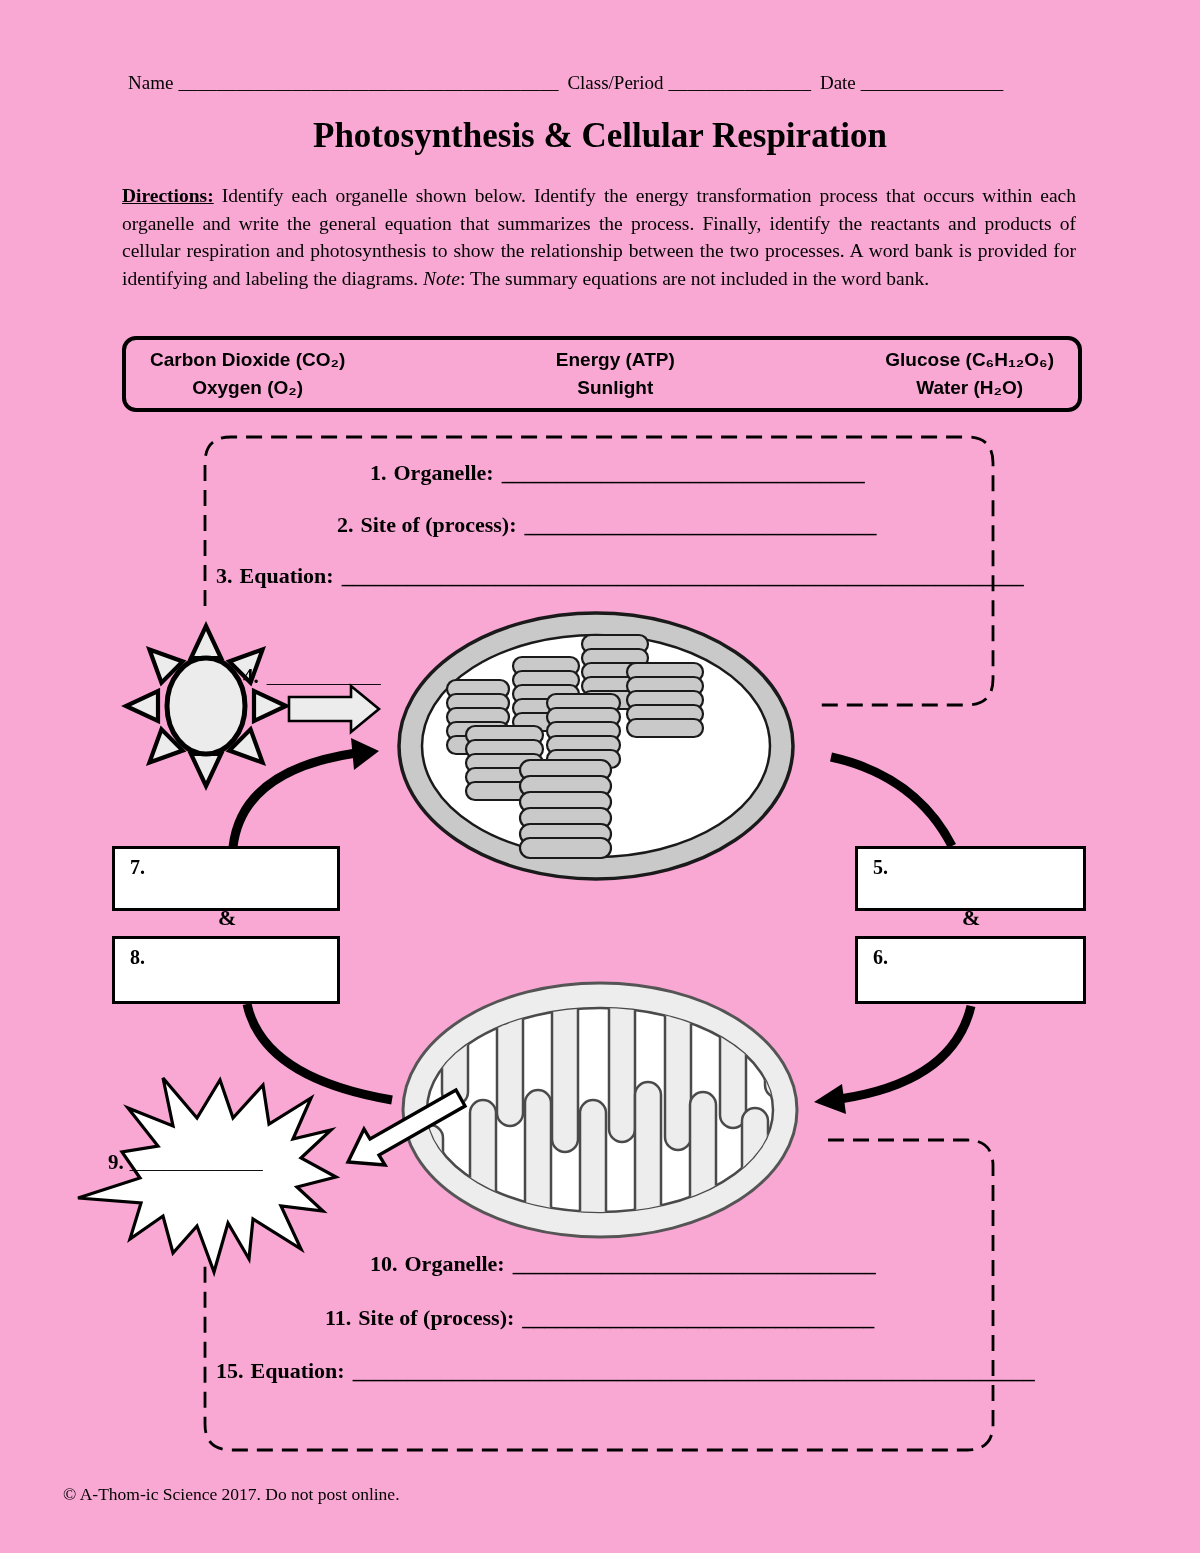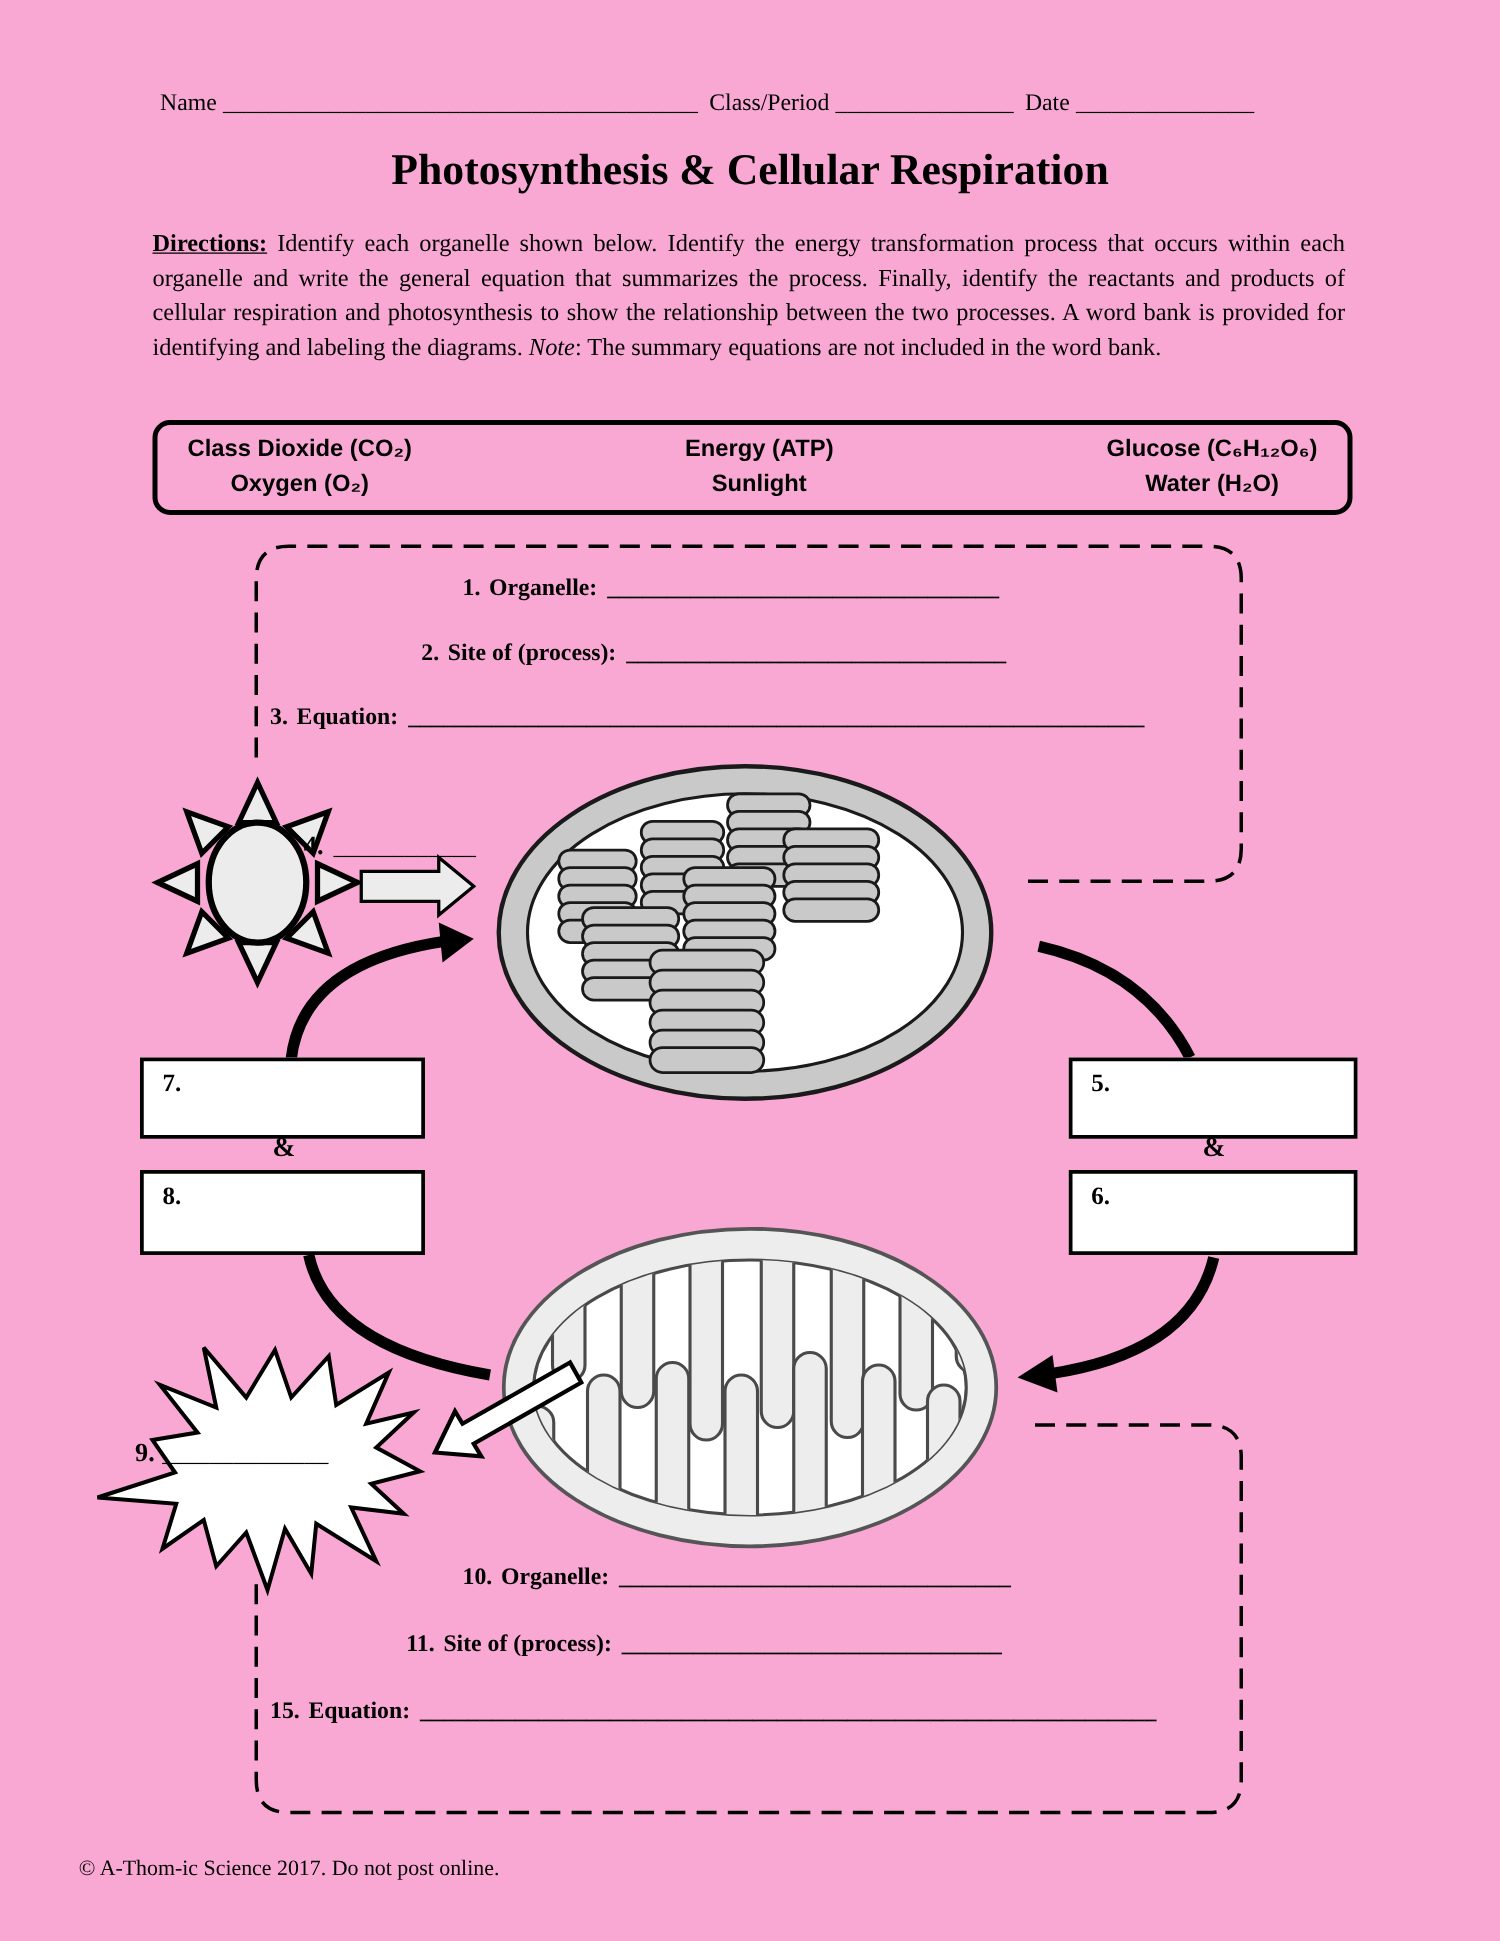--- a/index.html
+++ b/index.html
@@ -22,21 +22,21 @@
   .dir-label{font-weight:bold;text-decoration:underline;}
   .note-label{font-style:italic;}
 
   
   .word-bank{left:122px;top:336px;width:904px;height:60px;border:4px solid #000;border-radius:14px;
              display:flex;justify-content:space-between;align-items:center;padding:4px 24px;
              font-family:"Liberation Sans",sans-serif;font-weight:700;font-size:19px;}
   .wb-col{display:flex;flex-direction:column;align-items:center;line-height:1.45;}
 
   
-  .form-line{white-space:nowrap;font-size:19px;font-weight:bold;}
+  .form-line{white-space:nowrap;font-size:22px;font-weight:bold;}
   .form-line .num{margin-right:7px;}
   .form-line .flabel{margin-right:8px;}
   .form-line .blank{font-weight:bold;}
 
   
   .tag-line{white-space:nowrap;font-size:21px;font-weight:bold;}
   .tag-line .blank{font-size:19px;font-weight:normal;}
 
   
   .ans-box{border:3px solid #000;background:#fff;font-size:20px;font-weight:bold;
@@ -159,21 +159,21 @@
   <div class="abs header">
     <span class="lbl">Name</span><span class="blank">________________________________________</span><span class="lbl">Class/Period</span><span class="blank">_______________</span><span class="lbl">Date</span><span class="blank">_______________</span>
   </div>
 
   <div class="abs title">Photosynthesis &amp; Cellular Respiration</div>
 
   <p class="abs directions"><span class="dir-label">Directions:</span><span> Identify each organelle shown below. Identify the energy transformation process that occurs within each organelle and write the general equation that summarizes the process. Finally, identify the reactants and products of cellular respiration and photosynthesis to show the relationship between the two processes. A word bank is provided for identifying and labeling the diagrams. </span><span class="note-label">Note</span><span>: The summary equations are not included in the word bank.</span></p>
 
   <div class="abs word-bank">
     <div class="wb-col">
-      <span>Class Dioxide (CO₂)</span>
+      <span>Carbon Dioxide (CO₂)</span>
       <span>Oxygen (O₂)</span>
     </div>
     <div class="wb-col">
       <span>Energy (ATP)</span>
       <span>Sunlight</span>
     </div>
     <div class="wb-col">
       <span>Glucose (C₆H₁₂O₆)</span>
       <span>Water (H₂O)</span>
     </div>

